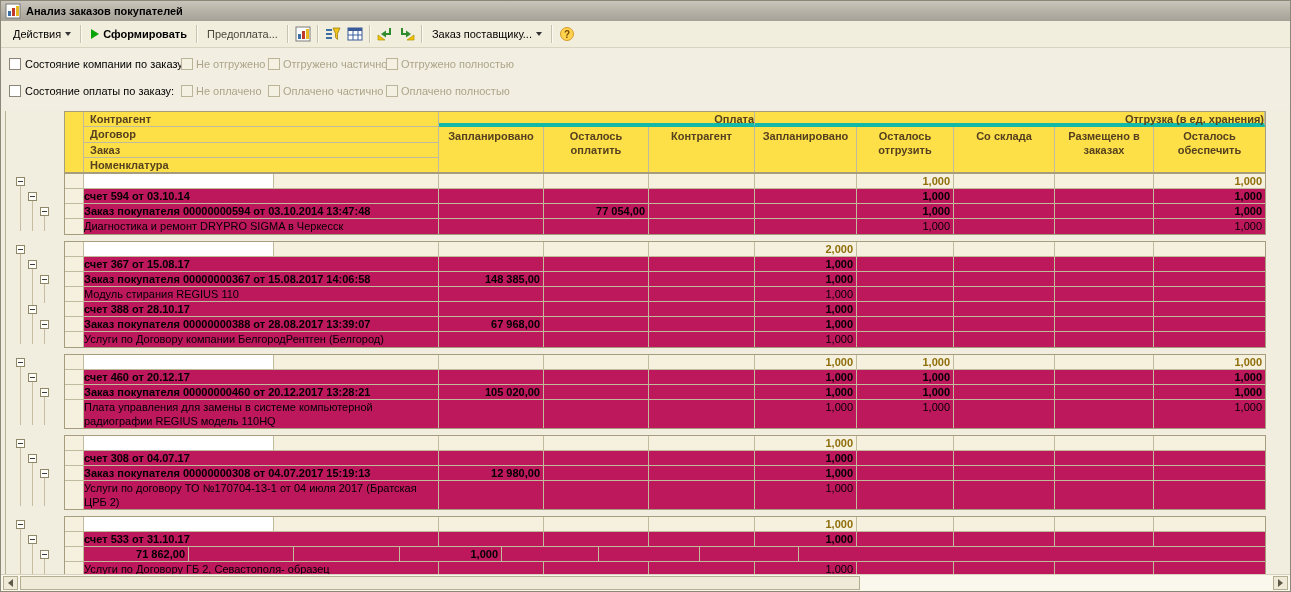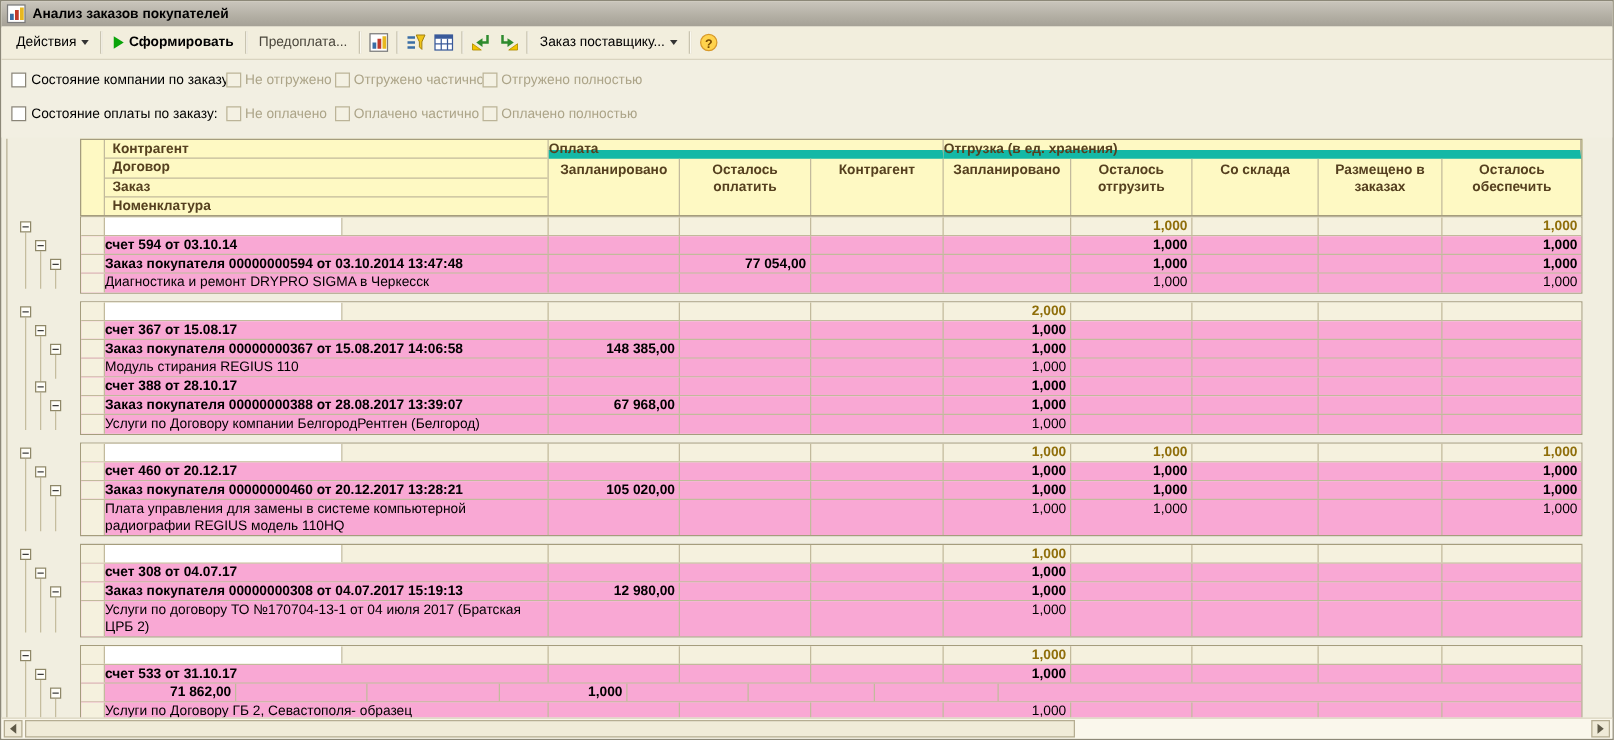--- a/index.html
+++ b/index.html
@@ -32,37 +32,37 @@
   .cb.dis{background:#f4f1e3; border-color:#bcb498;}
   .flabel{position:absolute; top:1px; color:#000;}
   .folabel{position:absolute; top:1px; color:#aca488;}
 
   
   .report{position:absolute; top:110px; left:0; width:1270px; height:466px;}
   .outer-vline{position:absolute; left:4px; top:0; width:1px; background:#b7b094;}
 
   
   .grid-header{position:absolute; left:63px; top:0; width:1202px; height:62px; display:flex;
-    background:#fef9c3; border:1px solid #a59d7d; box-sizing:border-box; color:#55401f; font-weight:600;}
+    background:#fde047; border:1px solid #a59d7d; box-sizing:border-box; color:#55401f; font-weight:600;}
   .gh-col0{width:19px; border-right:1px solid #c2ba9c; box-sizing:border-box;}
   .gh-left{width:355px; border-right:1px solid #c2ba9c; box-sizing:border-box; display:flex; flex-direction:column;}
   .gh-left-row{flex:1; border-bottom:1px solid #c2ba9c; display:flex; align-items:center; padding-left:6px; box-sizing:border-box;}
   .gh-left-row:last-child{border-bottom:none;}
   .gh-group{display:flex; flex-direction:column;}
   .gh-pay{width:316px;} .gh-ship{flex:1;}
-  .gh-group-title{height:15px; border-bottom:7px solid #14b8a6; border-right:1px solid #c2ba9c; text-align:left; line-height:15px; box-sizing:border-box;}
+  .gh-group-title{height:15px; border-bottom:4px solid #14b8a6; border-right:1px solid #c2ba9c; text-align:right; line-height:15px; box-sizing:border-box;}
   .gh-cols{flex:1; display:flex;}
   .gh-colhead{border-right:1px solid #c2ba9c; box-sizing:border-box; display:flex; align-items:flex-start; justify-content:center; text-align:center; padding-top:2px; line-height:14px;}
   .gh-ship .gh-colhead:last-child{border-right:none;}
   .w72{display:inline-block; width:72px;} .w80{display:inline-block; width:80px;}
 
   
   .grid-body{position:absolute; left:63px; top:62px; width:1202px;}
   .group-block{position:relative; width:1202px; border:1px solid #a59d7d; box-sizing:border-box; background:#fff; margin-bottom:6px;}
-  .row{display:flex; align-items:stretch; min-height:15px; border-bottom:1px solid #c2ba9c; background:#f9a8d4; box-sizing:border-box;}
+  .row{display:flex; align-items:stretch; min-height:15px; border-bottom:1px solid #c2ba9c; background:#be185d; box-sizing:border-box;}
   .row:last-child{border-bottom:none;}
   .cell{border-right:1px solid #c2ba9c; box-sizing:border-box; line-height:14px; padding-top:0px; overflow:hidden; white-space:nowrap;}
   .cell.col0{width:19px; background:#f5f1de;}
   .cell.label{width:355px; white-space:normal;}
   .cell.num{text-align:right; padding-right:3px;}
   .cell.flexcell{flex:1; border-right:none;}
   .row.group{background:#f5f1de; color:#8f6e0a; font-weight:bold;}
   .row.account, .row.order{font-weight:bold;}
   .group-white{width:190px; height:100%; background:#fff; border-right:1px solid #c2ba9c; box-sizing:border-box;}
 

